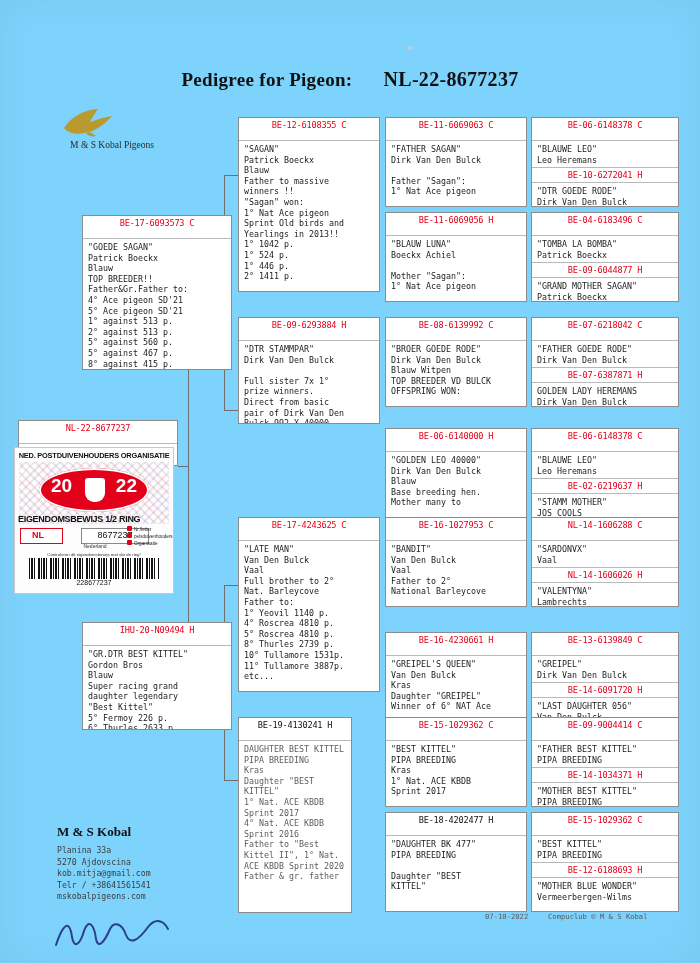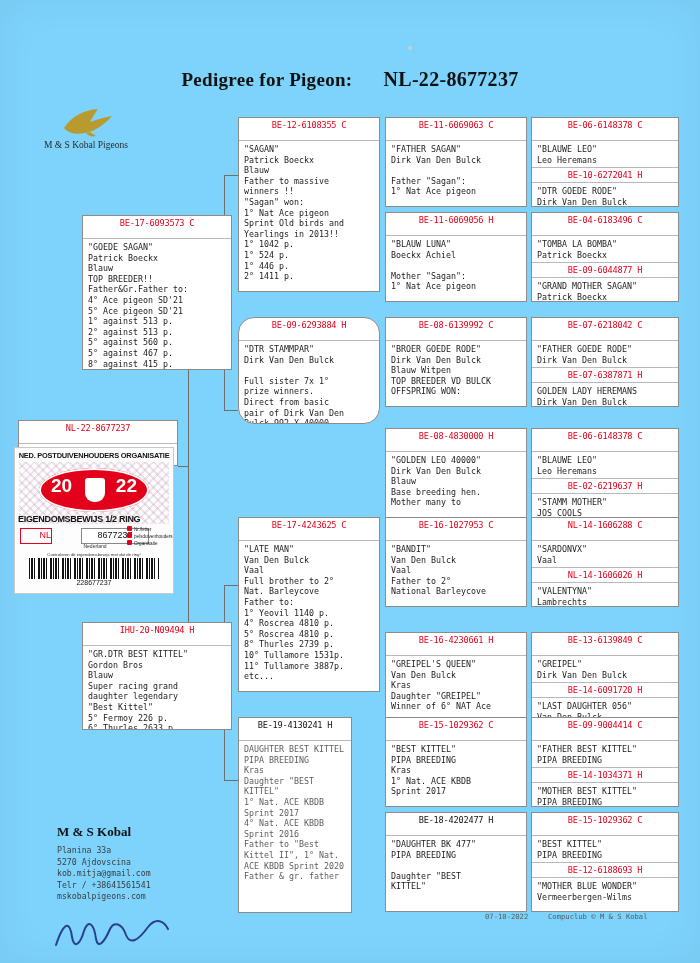--- a/index.html
+++ b/index.html
@@ -26,21 +26,21 @@
     font-family:"Liberation Serif", serif;
     font-size:19px;font-weight:bold;color:#111;
     letter-spacing:0.3px;
   }
   .title .ringno{margin-left:26px;font-size:20px;}
   
   .logo-bird{
     position:absolute;left:60px;top:106px;width:54px;height:32px;
   }
   .logo-text{
-    position:absolute;left:44px;top:140px;width:110px;text-align:left;
+    position:absolute;left:44px;top:140px;width:110px;text-align:right;
     font-family:"Liberation Serif", serif;
     font-size:9.5px;color:#2b2b2b;
   }
   
   .box{
     position:absolute;
     background:#ffffff;
     border:1px solid #8c8c8c;
     box-sizing:border-box;
     overflow:hidden;
@@ -106,23 +106,23 @@
     position:absolute;top:10px;left:46px;width:20px;height:24px;
     background:#fff;border-radius:3px 3px 9px 9px;
   }
   .cert .eig{
     position:absolute;top:66px;left:3px;width:152px;
     font-family:"Liberation Sans", sans-serif;
     font-size:9px;font-weight:bold;color:#111;letter-spacing:-0.3px;
   }
   .cert .nlbox{
     position:absolute;top:80px;left:5px;width:30px;height:14px;
-    border:1px solid #e2001a;color:#e2001a;font-weight:normal;
-    font-size:9px;text-align:right;line-height:13px;
-    font-family:"Liberation Sans", sans-serif;background:#fff;
+    border:1px solid #e2001a;color:#e2001a;font-weight:bold;
+    font-size:9px;text-align:left;line-height:13px;
+    font-family:"Liberation Sans", sans-serif;background:#fff;padding-left:11px;
   }
   .cert .ringnum{
     position:absolute;top:80px;left:66px;width:66px;height:14px;
     border:1px solid #888;font-size:9px;text-align:center;line-height:13px;
     font-family:"Liberation Sans", sans-serif;background:#fff;color:#111;
   }
   .cert .ned{
     position:absolute;top:95px;left:50px;width:60px;text-align:center;
     font-size:5px;color:#333;font-family:"Liberation Sans", sans-serif;
   }
@@ -272,21 +272,21 @@
 winners !!
 "Sagan" won:
 1° Nat Ace pigeon
 Sprint Old birds and
 Yearlings in 2013!!
 1° 1042 p.
 1° 524 p.
 1° 446 p.
 2° 1411 p.</div>
   </div>
-  <div class="box" style="left:238px;top:317px;width:142px;height:107px;border-radius:16px;">
+  <div class="box" style="left:238px;top:317px;width:142px;height:107px;">
     <div class="hdr red">BE-09-6293884 H</div>
     <div class="bdy">"DTR STAMMPAR"
 Dirk Van Den Bulck
 
 Full sister 7x 1°
 prize winners.
 Direct from basic
 pair of Dirk Van Den
 Bulck 992 X 40000
 hen.</div>
@@ -342,21 +342,21 @@
   </div>
   <div class="box" style="left:385px;top:317px;width:142px;height:90px;">
     <div class="hdr red">BE-08-6139992 C</div>
     <div class="bdy">"BROER GOEDE RODE"
 Dirk Van Den Bulck
 Blauw Witpen
 TOP BREEDER VD BULCK
 OFFSPRING WON:</div>
   </div>
   <div class="box" style="left:385px;top:428px;width:142px;height:90px;">
-    <div class="hdr red">BE-08-4830000 H</div>
+    <div class="hdr red">BE-06-6140000 H</div>
     <div class="bdy">"GOLDEN LEO 40000"
 Dirk Van Den Bulck
 Blauw
 Base breeding hen.
 Mother many to</div>
   </div>
   <div class="box" style="left:385px;top:517px;width:142px;height:90px;">
     <div class="hdr red">BE-16-1027953 C</div>
     <div class="bdy">"BANDIT"
 Van Den Bulck

